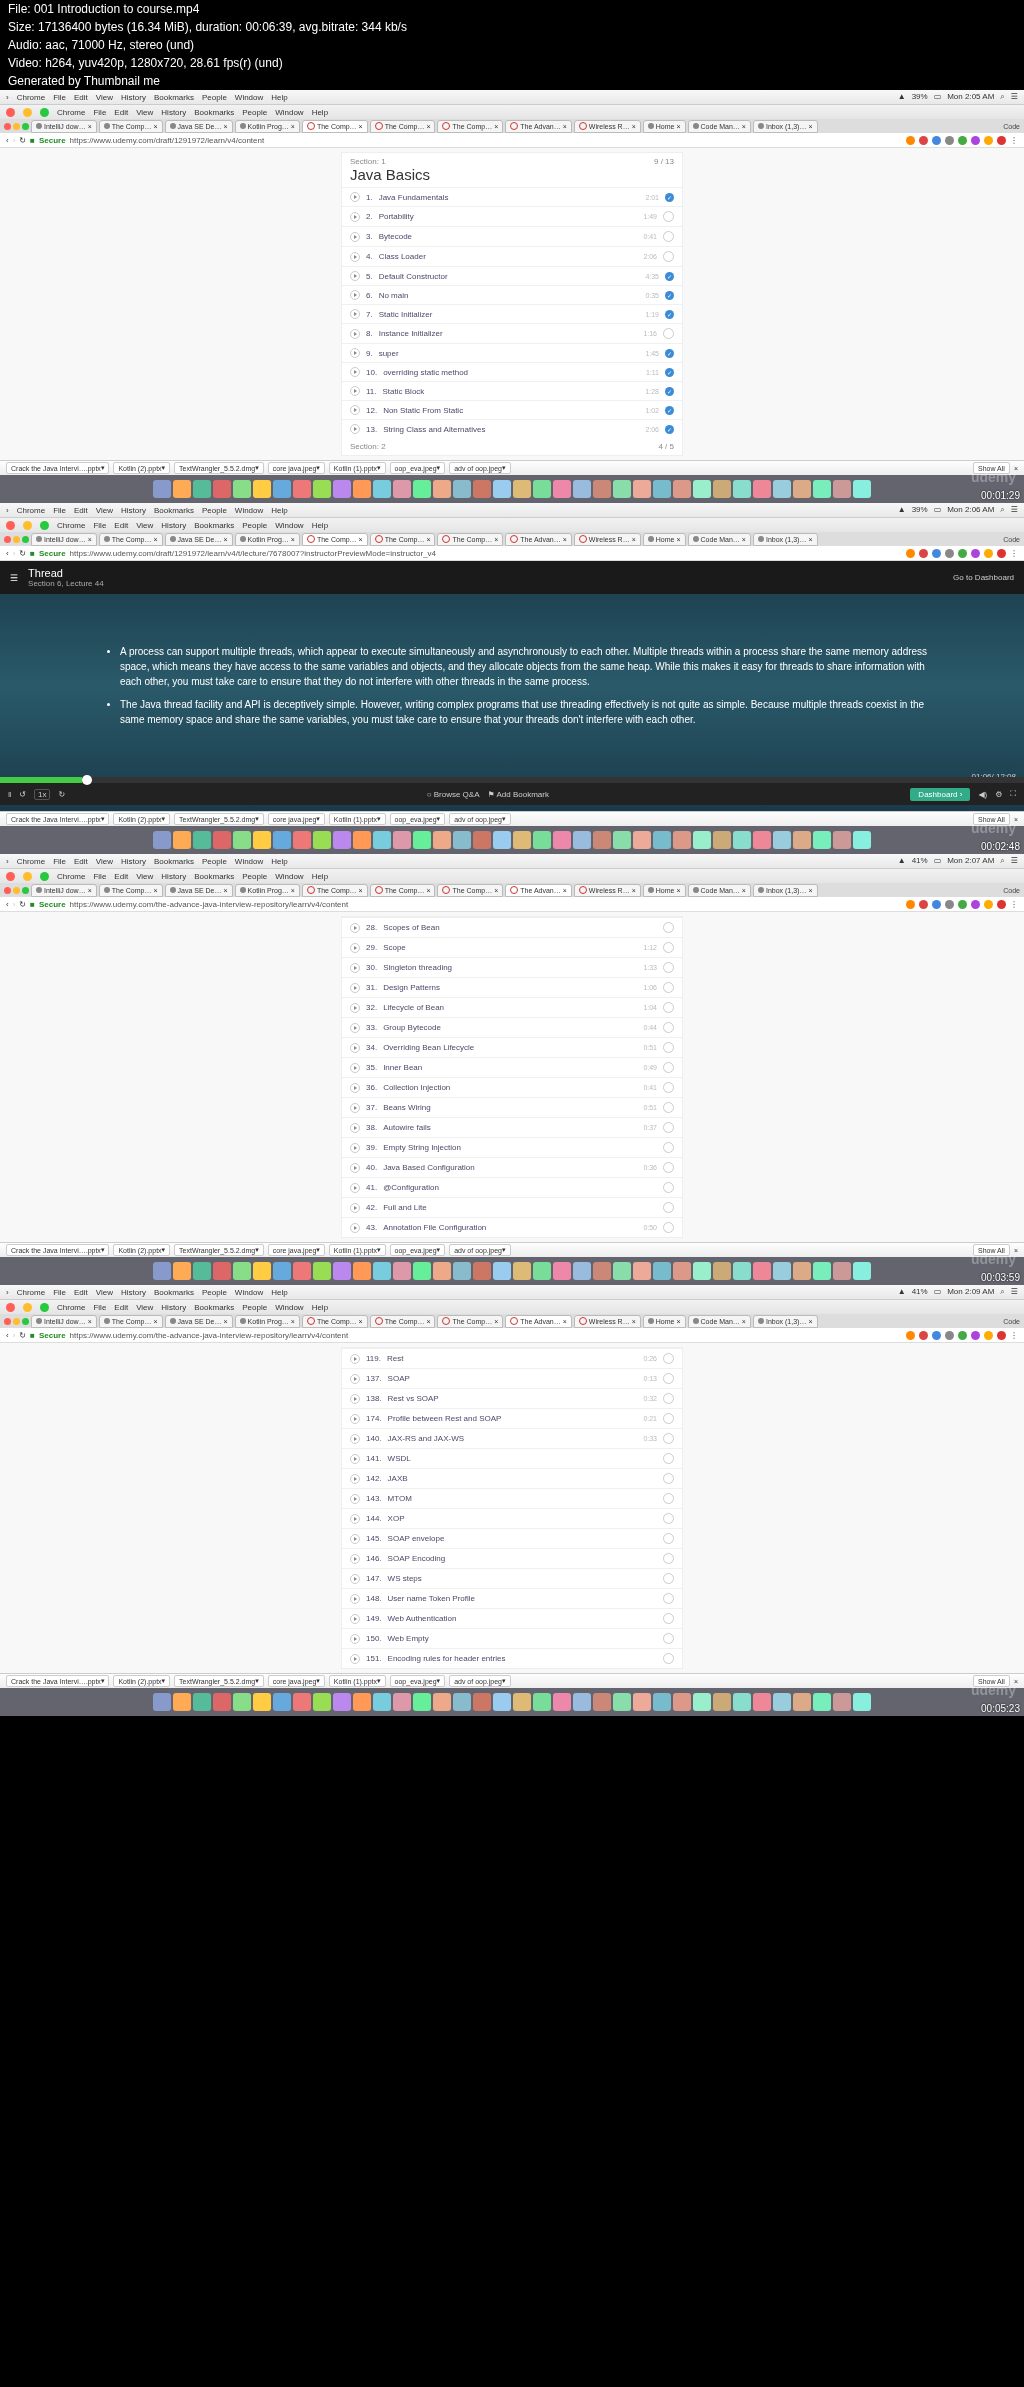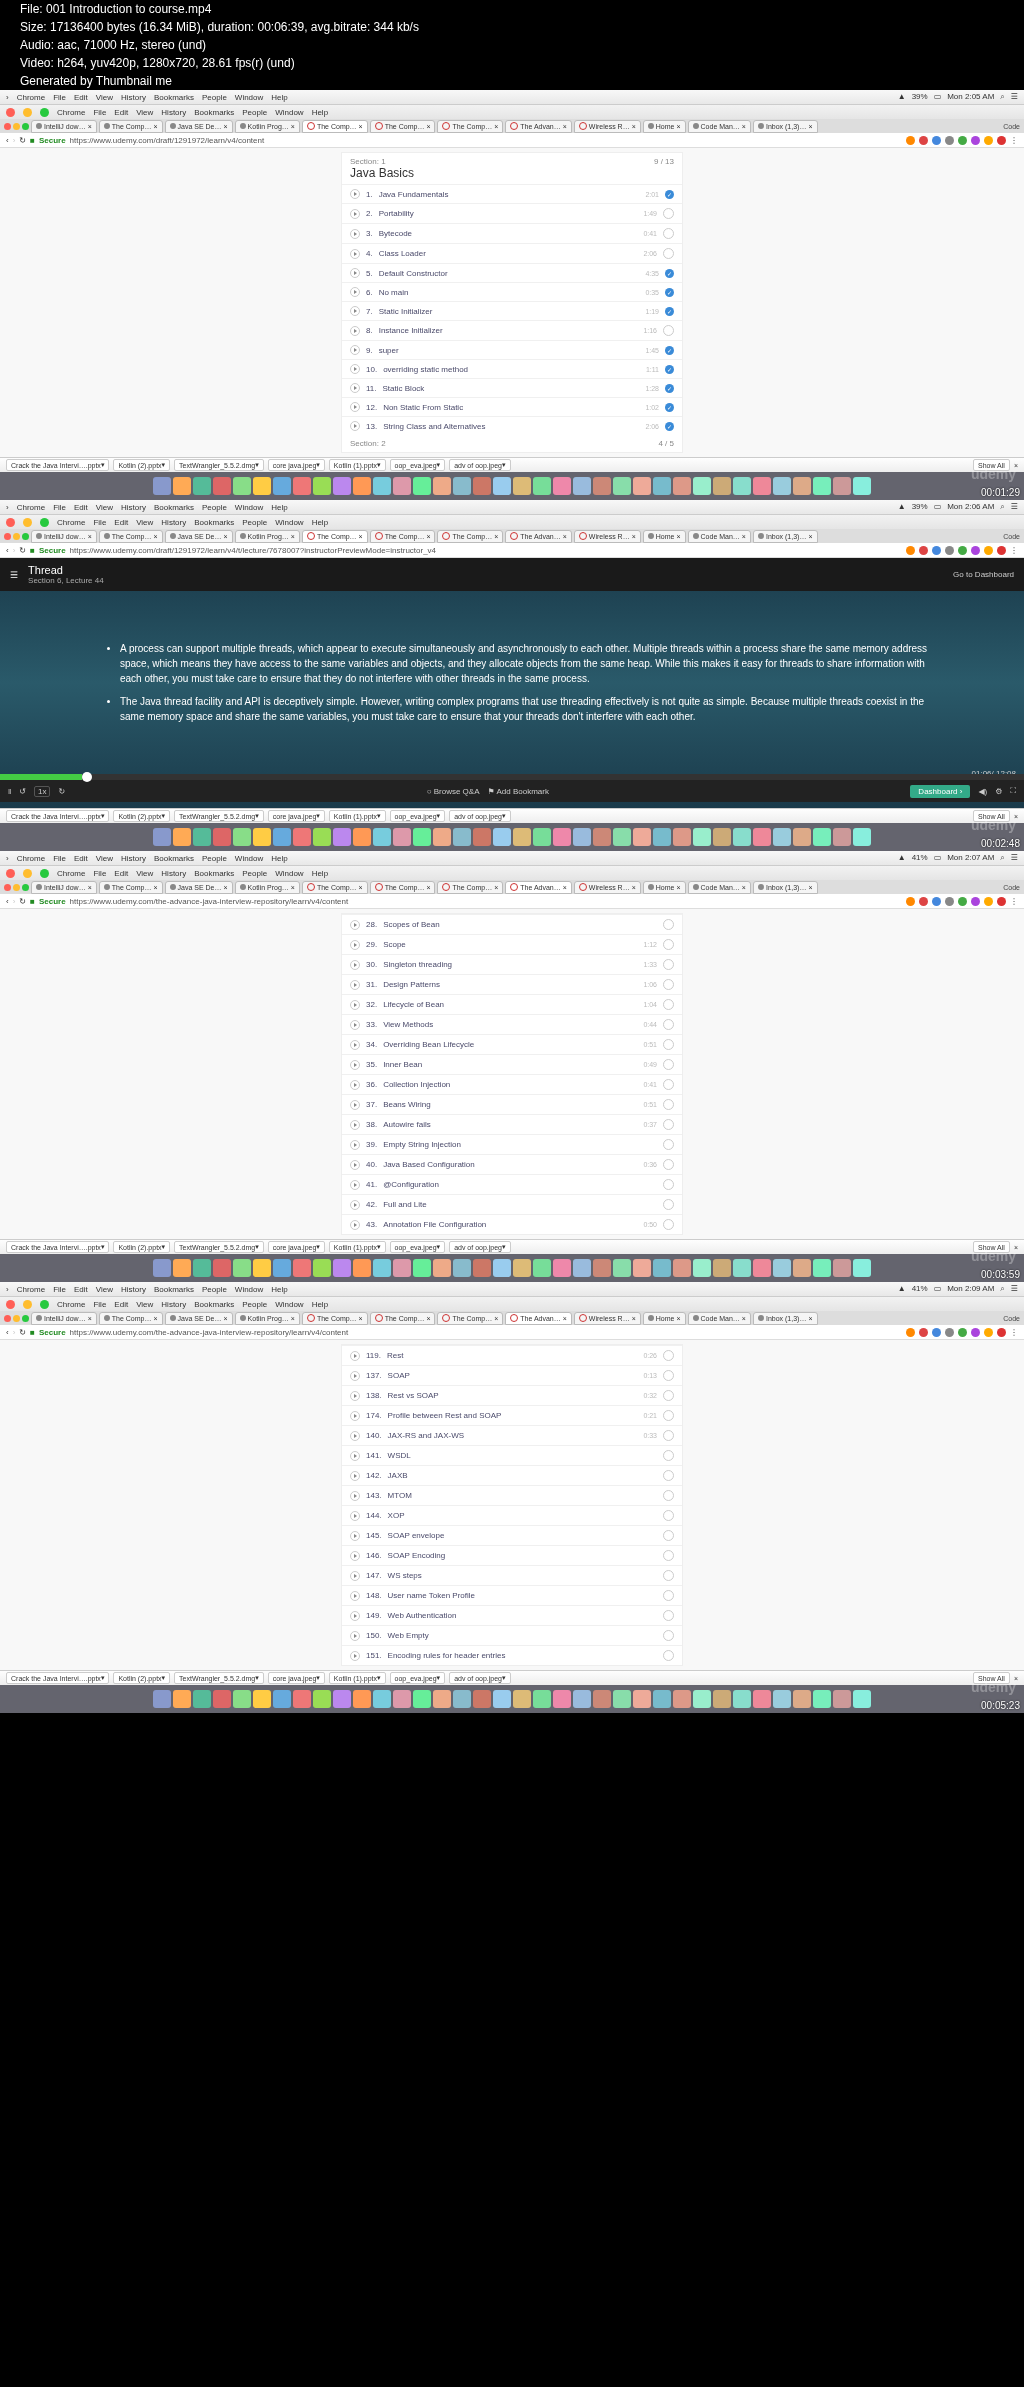--- a/index.html
+++ b/index.html
@@ -1,33 +1,33 @@
 <!DOCTYPE html>
 <html><head>
 <meta charset="utf-8">
 <style>
 body{margin:0;background:#000;font-family:Arial,sans-serif;font-size:9px;color:#333}
-.meta{color:#fff;font-size:12px;padding:2px 20px}
+.meta{color:#fff;font-size:12px;padding:2px 8px}
 .frame{position:relative;margin:0}
 .mac-bar{background:linear-gradient(#f8f8f8,#e8e8e8);height:14px;display:flex;align-items:center;font-size:8px;padding:0 6px;gap:8px;border-bottom:1px solid #ccc}
 .mac-bar .right{margin-left:auto;display:flex;gap:6px}
 .chrome-bar{background:linear-gradient(#f2f2f2,#e5e5e5);height:14px;display:flex;align-items:center;font-size:8px;padding:0 6px;gap:8px}
 .tabs-row{background:#ddd;height:14px;display:flex;align-items:center;padding:0 4px;gap:2px}
 .tab{background:#f5f5f5;border:1px solid #bbb;border-radius:3px 3px 0 0;padding:0 4px;font-size:7px;height:11px;display:flex;align-items:center;gap:2px;white-space:nowrap;overflow:hidden}
 .tab.active{background:#fff}
 .tab .tiny-icon{width:6px;height:6px;background:#888;border-radius:50%}
 .tab .uicon{width:6px;height:6px;border:1px solid #c33;border-radius:50%}
 .addr{background:#fff;height:14px;display:flex;align-items:center;font-size:8px;padding:0 6px;gap:4px;border-bottom:1px solid #ddd}
 .addr .secure{color:#228b22;font-weight:bold}
 .addr .right{margin-left:auto;display:flex;gap:4px}
 .circ{width:9px;height:9px;border-radius:50%}
 .content{background:#f8f8f8;min-height:300px;display:flex;justify-content:center;padding:4px 0}
 .list-panel{background:#fff;width:340px;border:1px solid #eee}
 .sec-head{padding:4px 8px;font-size:8px;color:#888;display:flex;justify-content:space-between}
-.sec-head .nm{color:#333;font-size:12px}
+.sec-head .nm{color:#333;font-size:15px}
 .sec-count{color:#888;font-size:8px}
 .item{display:flex;align-items:center;padding:4px 8px;border-top:1px solid #f0f0f0;font-size:8px;color:#4a4a6a;gap:6px}
 .item .play{width:8px;height:8px;border:1px solid #ccc;border-radius:50%;display:flex;align-items:center;justify-content:center}
 .item .play::after{content:'';border-left:3px solid #888;border-top:2px solid transparent;border-bottom:2px solid transparent;margin-left:1px}
 .item .dur{margin-left:auto;color:#bbb;font-size:7px}
 .item .chk{width:9px;height:9px;background:#3a8bd8;border-radius:50%;display:flex;align-items:center;justify-content:center;color:#fff;font-size:6px}
 .item .cir{width:9px;height:9px;border:1px solid #ccc;border-radius:50%}
 .footer-tabs{background:linear-gradient(#fefefe,#eee);height:14px;display:flex;align-items:center;font-size:7px;padding:0 6px;gap:4px;border-top:1px solid #ccc}
 .ftab{border:1px solid #ccc;border-radius:2px;padding:0 4px;background:#fff;height:10px;display:flex;align-items:center}
 .footer-tabs .sp{flex:1}
@@ -701,21 +701,21 @@
           <div class="item">
             <span class="play"></span>
             <span>32.</span>
             <span>Lifecycle of Bean</span>
             <span class="dur">1:04</span>
             <span class="cir"></span>
           </div>
           <div class="item">
             <span class="play"></span>
             <span>33.</span>
-            <span>View Methods</span>
+            <span>Group Bytecode</span>
             <span class="dur">0:44</span>
             <span class="cir"></span>
           </div>
           <div class="item">
             <span class="play"></span>
             <span>34.</span>
             <span>Overriding Bean Lifecycle</span>
             <span class="dur">0:51</span>
             <span class="cir"></span>
           </div>

